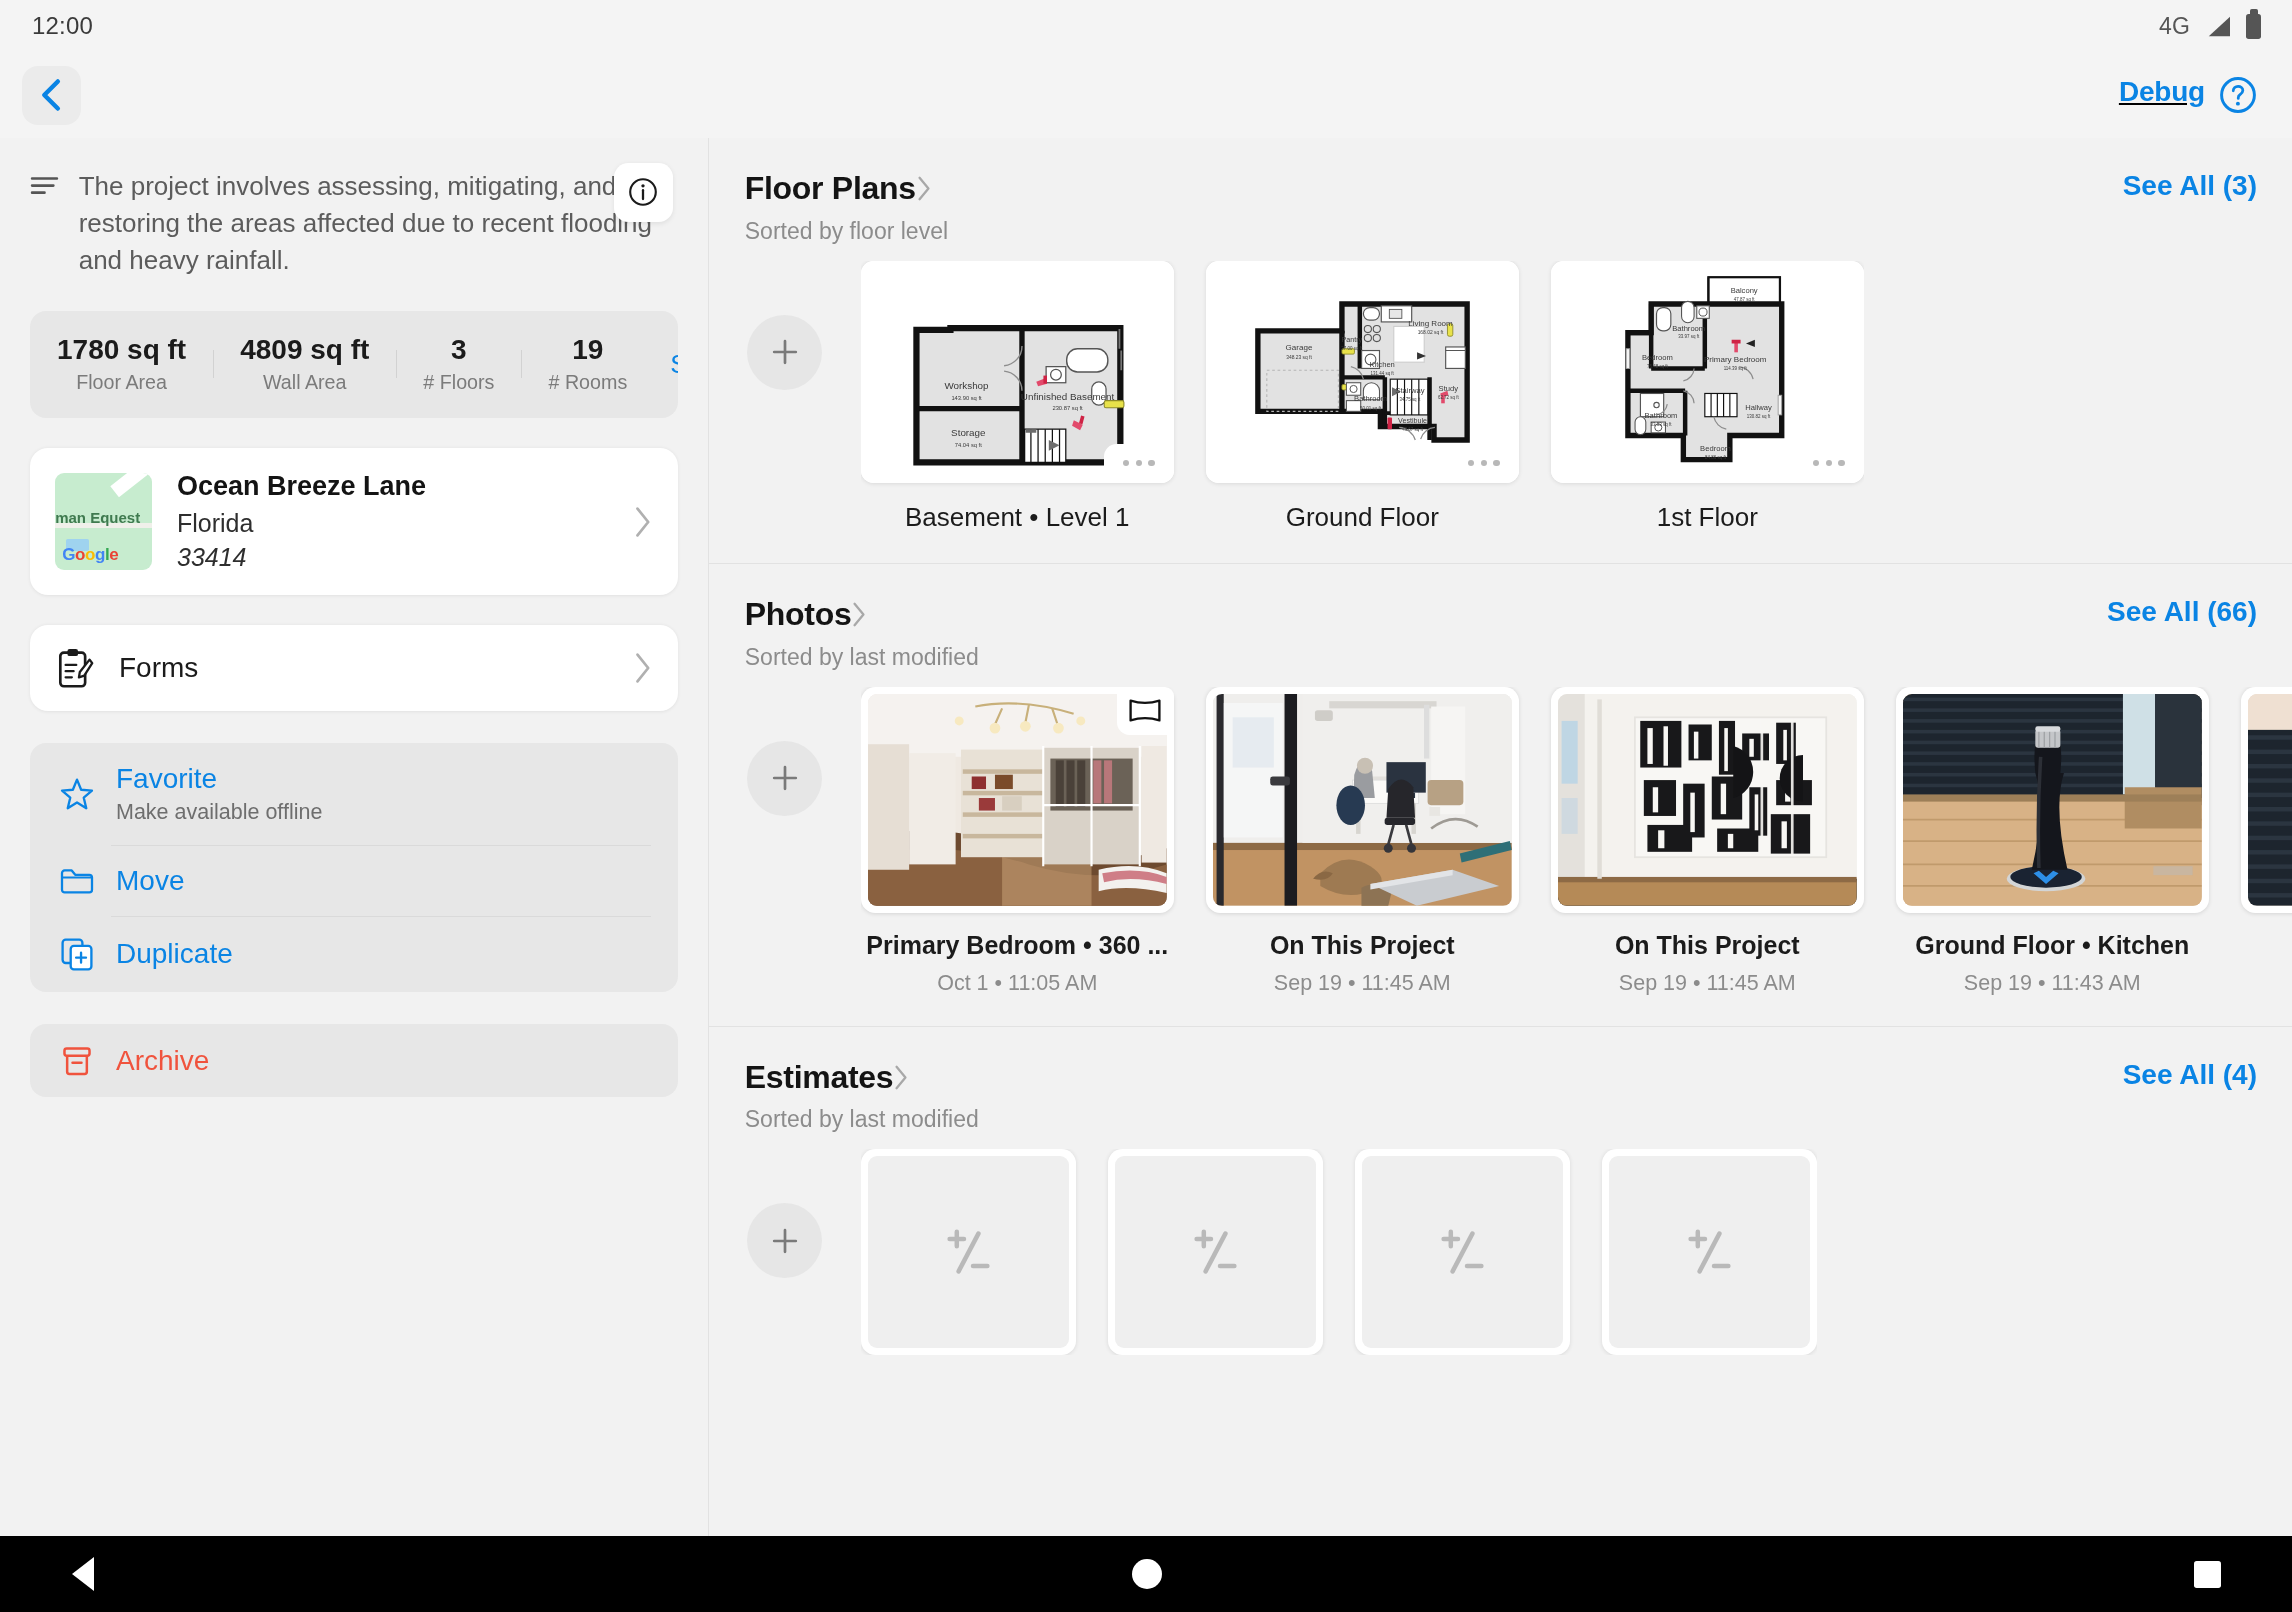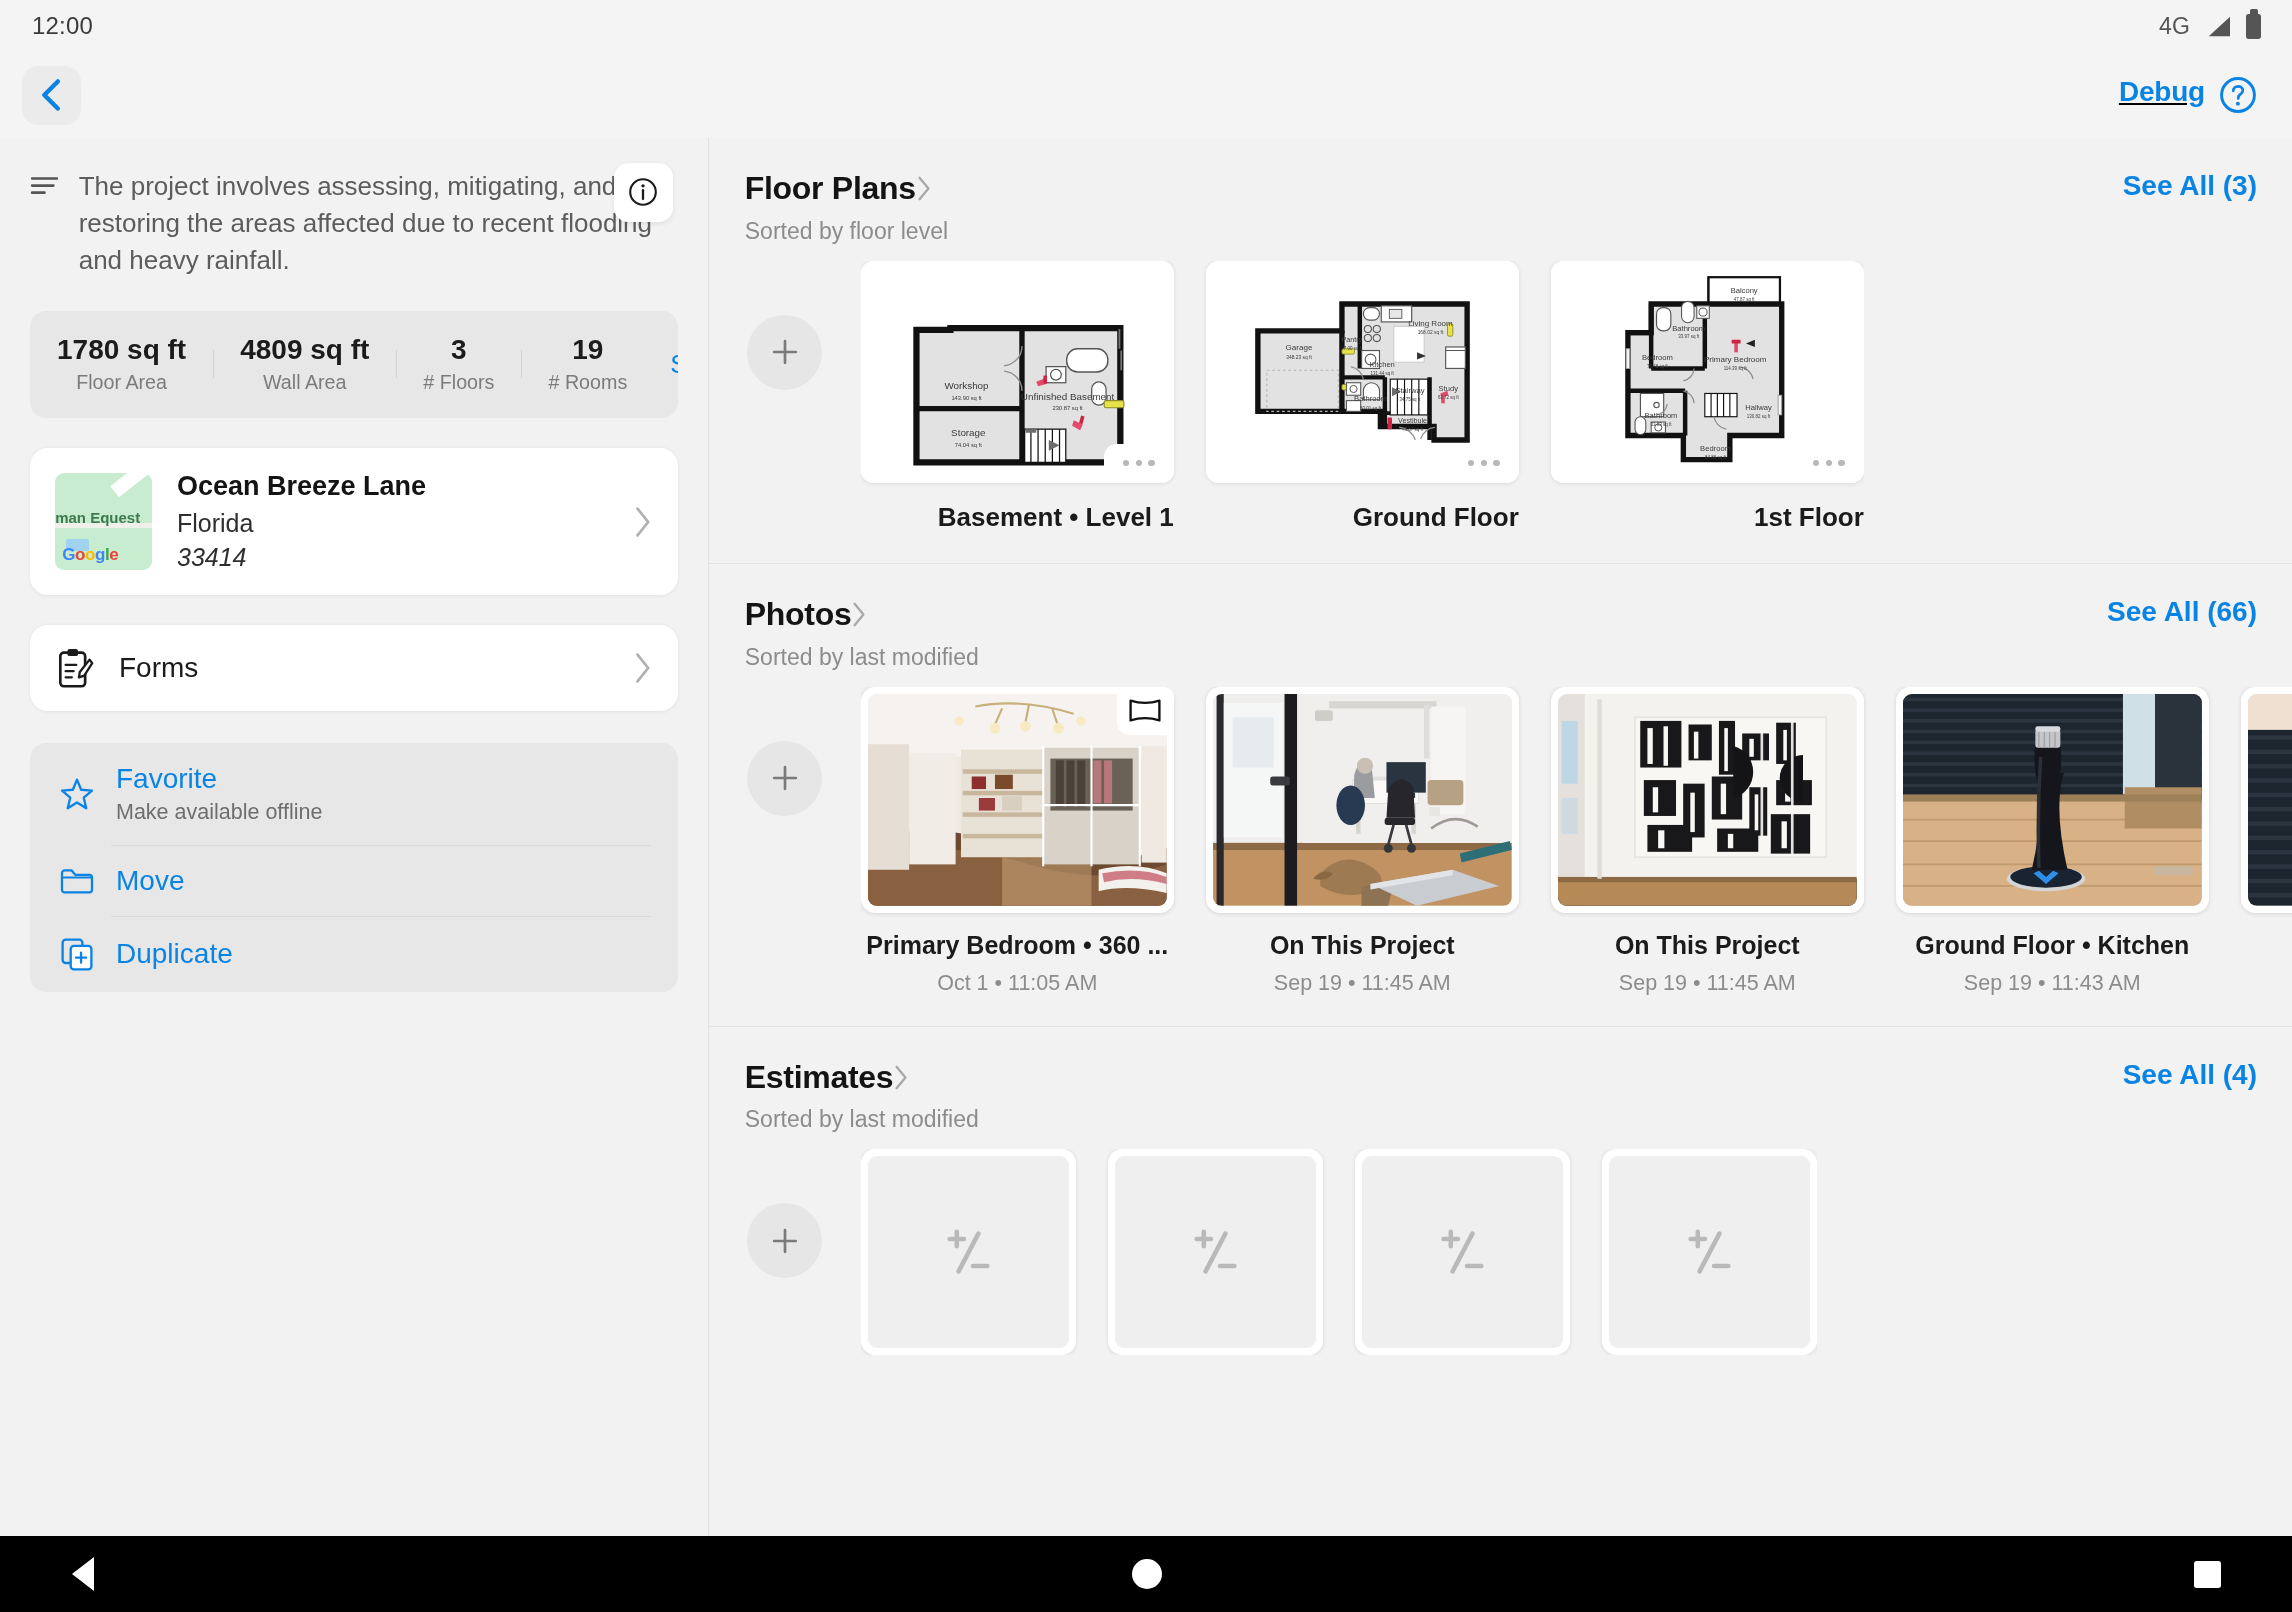--- a/index.html
+++ b/index.html
@@ -137,21 +137,21 @@
   .fp-card { width: 313px; flex: 0 0 313px; }
   .fp-thumb {
     width: 313px; height: 222px; background: #fff; border-radius: 12.5px;
     box-shadow: 0 0.9px 4.5px rgba(0,0,0,.10); position: relative; overflow: hidden;
   }
   .fp-dots {
     position: absolute; right: 0; bottom: 0; width: 70px; height: 39px; background: #fff;
     border-radius: 12.5px 0 12.5px 0; display:flex; align-items:center; justify-content:center; gap:6.3px;
   }
   .dot { width: 6.3px; height: 6.3px; border-radius: 50%; background: #b8b8b8; }
-  .fp-label { text-align: right; font-size: 26px; font-weight: 700; color: #1b1b1b; margin-top: 19.7px; }
+  .fp-label { text-align: center; font-size: 26px; font-weight: 400; color: #1b1b1b; margin-top: 19.7px; }
 
   .ph-card { width: 313px; flex: 0 0 313px; }
   .ph-thumb {
     width: 313px; height: 226px; background: #fff; border-radius: 14.3px; padding: 7.2px;
     box-shadow: 0 0.9px 4.5px rgba(0,0,0,.12); position: relative;
   }
   .ph-img { width: 100%; height: 100%; border-radius: 9px; overflow: hidden; position: relative; }
   .pano-badge {
     position:absolute; right:0; top:0; width:57px; height:48px; background:#fff;
     border-radius: 0 9px 0 12.5px; display:flex; align-items:center; justify-content:center;
@@ -316,20 +316,34 @@
               <rect x="13" y="11" width="23" height="26" rx="3.5" fill="#fff" stroke="#0a84e4" stroke-width="2.6"></rect>
               <path d="M24.5 18.5v11M19 24h11" stroke="#0a84e4" stroke-width="2.6" stroke-linecap="round"></path>
             </svg>
           </div>
           <div class="g-main">
             <div class="g-title">Duplicate</div>
           </div>
         </div>
       </div>
 
+      <div class="group">
+        <div class="g-row">
+          <div class="g-ico">
+            <svg width="34" height="34" viewBox="0 0 38 38">
+              <rect x="5" y="5" width="28" height="8" rx="2.5" fill="none" stroke="#f0533d" stroke-width="2.8"></rect>
+              <path d="M8 13 v18 a2.5 2.5 0 0 0 2.5 2.5 h17 a2.5 2.5 0 0 0 2.5 -2.5 v-18" fill="none" stroke="#f0533d" stroke-width="2.8"></path>
+              <path d="M14 21 h10" stroke="#f0533d" stroke-width="2.8" stroke-linecap="round"></path>
+            </svg>
+          </div>
+          <div class="g-main">
+            <div class="g-title danger">Archive</div>
+          </div>
+        </div>
+      </div>
 
     </div>
 
     <div class="divider-v"></div>
 
     <div class="right">
 
       <div class="section">
         <div class="sec-head">
           <div class="sec-title-row">

